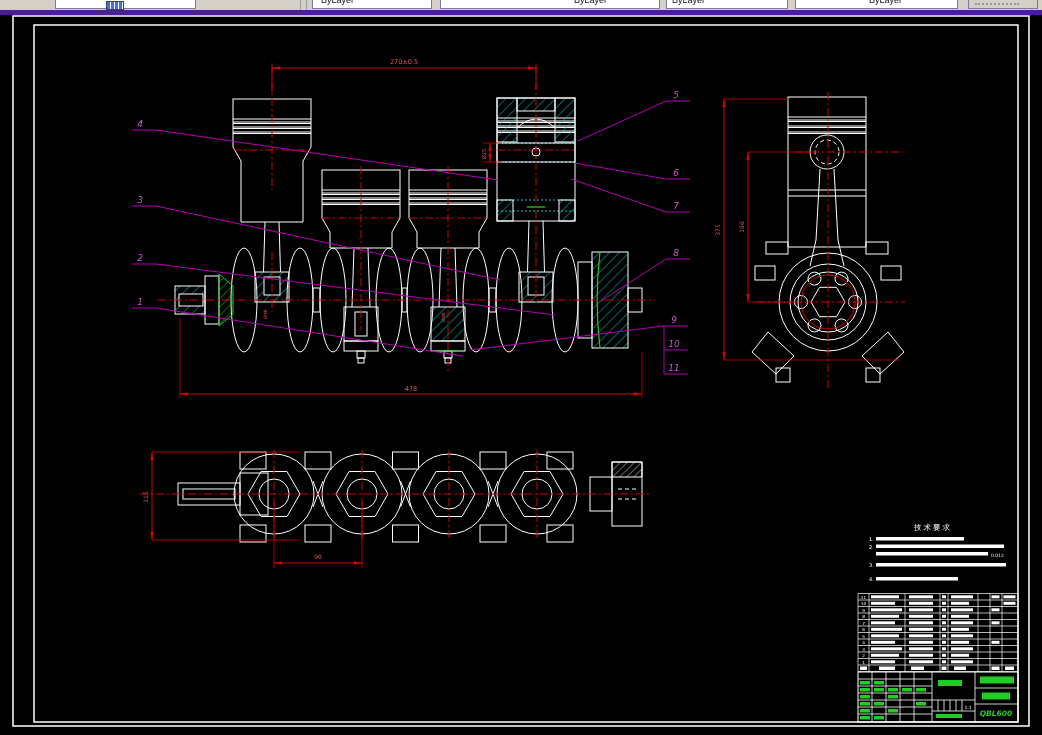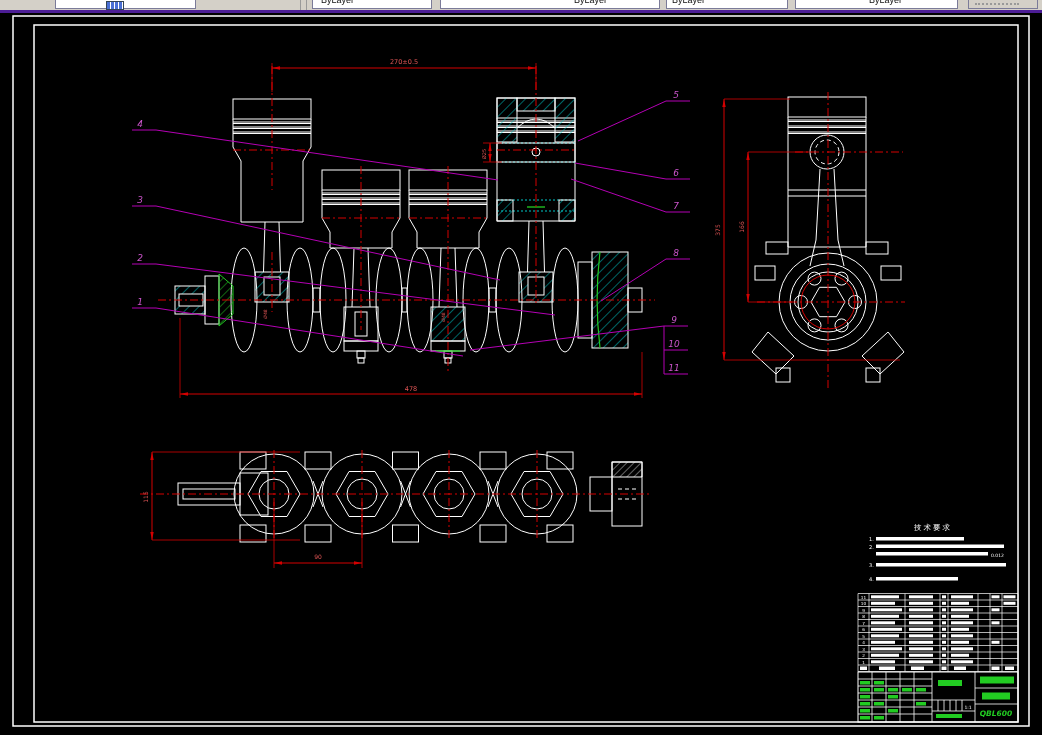--- a/index.html
+++ b/index.html
@@ -1,17 +1,17 @@
 <!DOCTYPE html>
 <html><head>
 <meta charset="utf-8">
 <style>
   html,body{margin:0;padding:0;width:1042px;height:735px;background:#000;overflow:hidden}
   
-  .toolbar{position:absolute;top:0;left:0;width:1042px;height:10px;background:#d4d0c8;overflow:hidden;z-index:5;border-bottom:3px solid #4c1d95}
+  .toolbar{position:absolute;top:0;left:0;width:1042px;height:10px;background:#d4d0c8;overflow:hidden;z-index:5;border-bottom:5px solid #4c1d95}
   .tcombo{position:absolute;top:-9px;height:18px;background:#fff;border:1px solid #7b7b99;box-sizing:border-box}
   .tcombo.disabled{background:#d4d0c8}
   .ttext{position:absolute;top:3px;font:9px "Liberation Sans",sans-serif;color:#111;white-space:nowrap}
   .tsep{position:absolute;top:0;width:1px;height:10px;background:#9a9a9a}
   .swicon{position:absolute;left:50px;top:9px;width:16px;height:7px;border:1px solid #345;
           background:repeating-linear-gradient(90deg,#4a6fd4 0 3px,#fff 3px 4px)}
   .dots{position:absolute;top:11px;left:6px;width:44px;height:0;border-top:2px dotted #999}
   
   svg{position:absolute;top:0;left:0}
   text{font-family:"DejaVu Sans",sans-serif}

